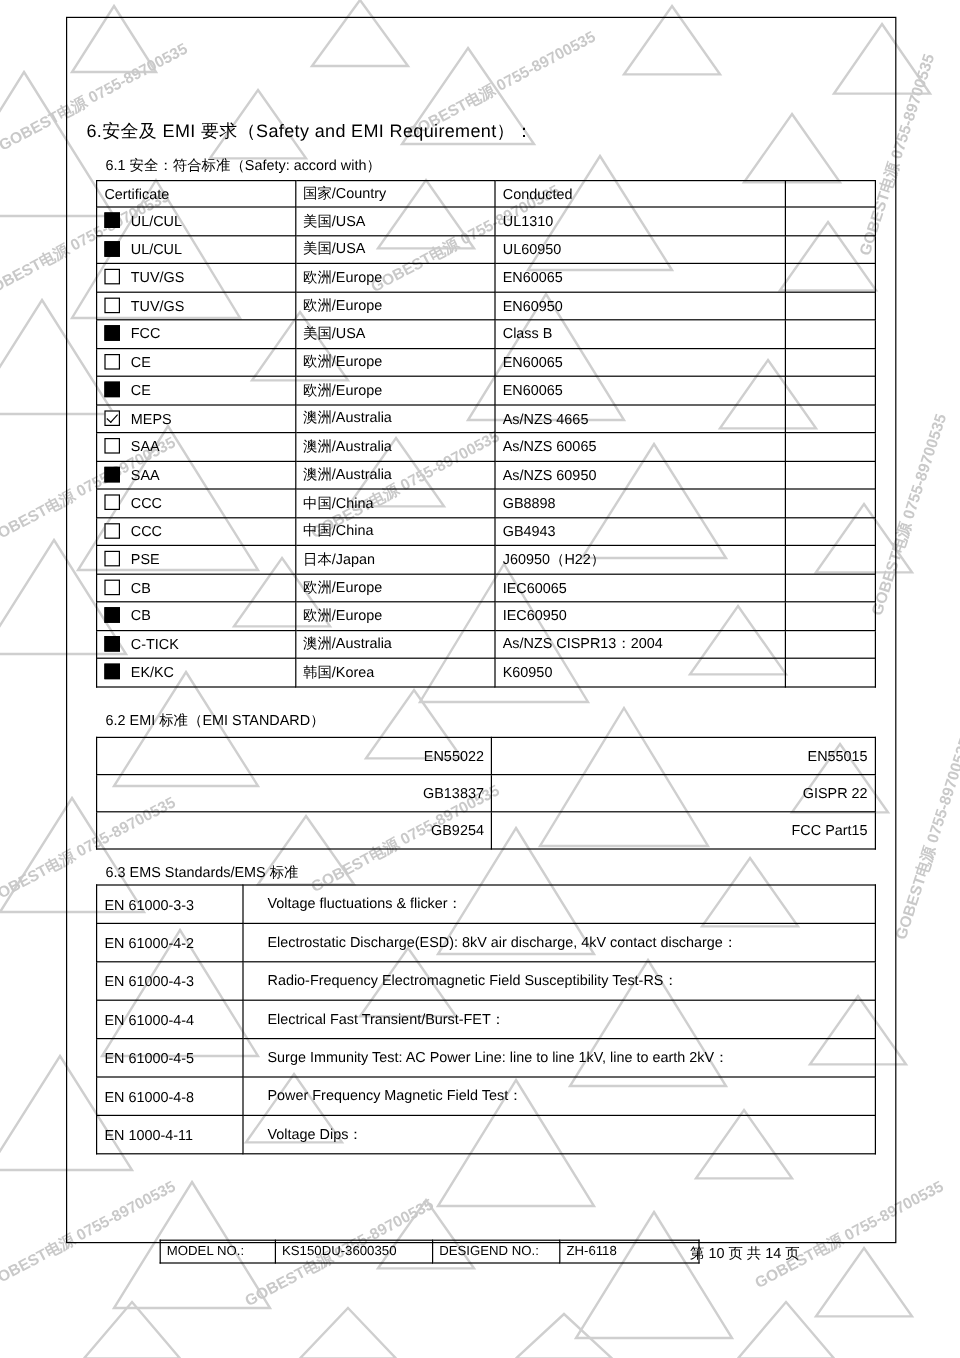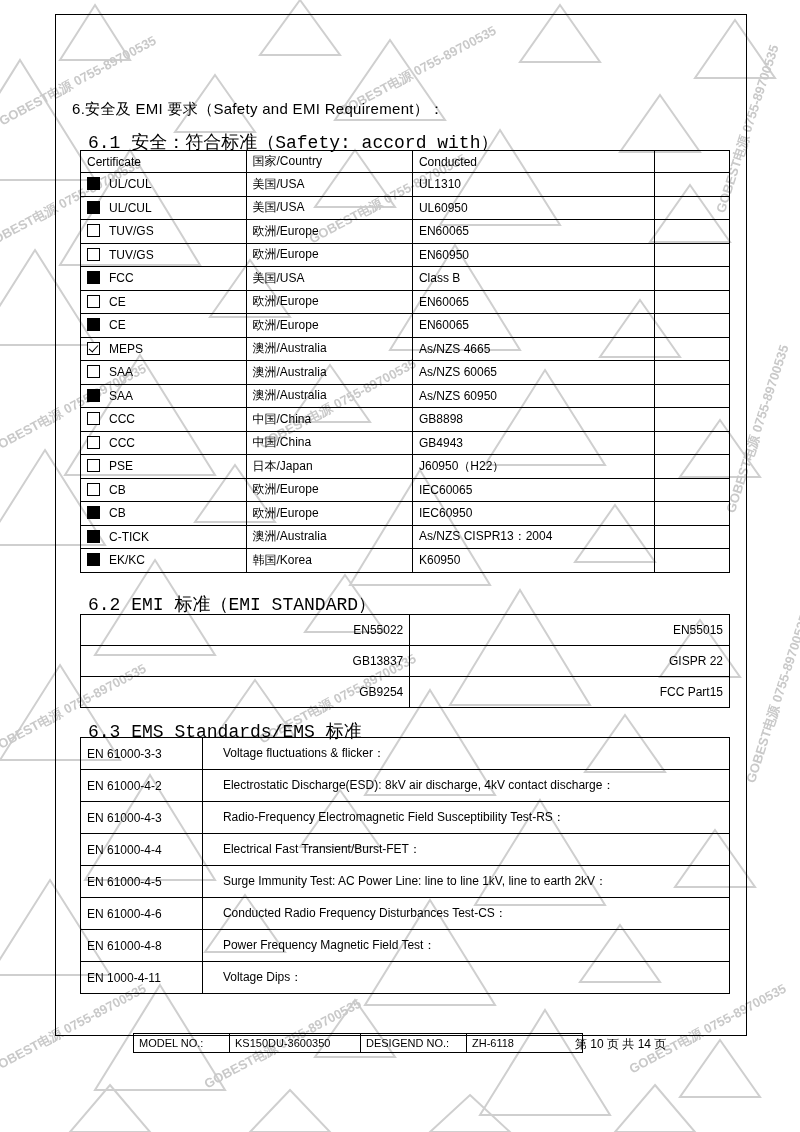--- a/index.html
+++ b/index.html
@@ -56,22 +56,21 @@
   .h-main {
     position: absolute;
     left: 72px;
     top: 100px;
     font-size: 15px;
     font-weight: normal;
     letter-spacing: .3px;
   }
   .h-sub {
     position: absolute;
-    font-size: 18px;
-    font-family: Liberation Mono, monospace;
+    font-size: 12px;
   }
   #sub61 { left: 88px; top: 130px; }
   #sub62 { left: 88px; top: 592px; }
   #sub63 { left: 88px; top: 719px; }
 
   
   table {
     border-collapse: collapse;
     position: absolute;
     font-size: 12px;
@@ -384,24 +383,20 @@
         </tr>
         <tr>
           <td class="c-code">EN 61000-4-4</td>
           <td class="c-desc">Electrical Fast Transient/Burst-FET：</td>
         </tr>
         <tr>
           <td class="c-code">EN 61000-4-5</td>
           <td class="c-desc">Surge Immunity Test: AC Power Line: line to line 1kV, line to earth 2kV：</td>
         </tr>
         <tr>
-          <td class="c-code">EN 61000-4-6</td>
-          <td class="c-desc">Conducted Radio Frequency Disturbances Test-CS：</td>
-        </tr>
-        <tr>
           <td class="c-code">EN 61000-4-8</td>
           <td class="c-desc">Power Frequency Magnetic Field Test：</td>
         </tr>
         <tr>
           <td class="c-code">EN 1000-4-11</td>
           <td class="c-desc">Voltage Dips：</td>
         </tr>
       </tbody>
   </table>
 

